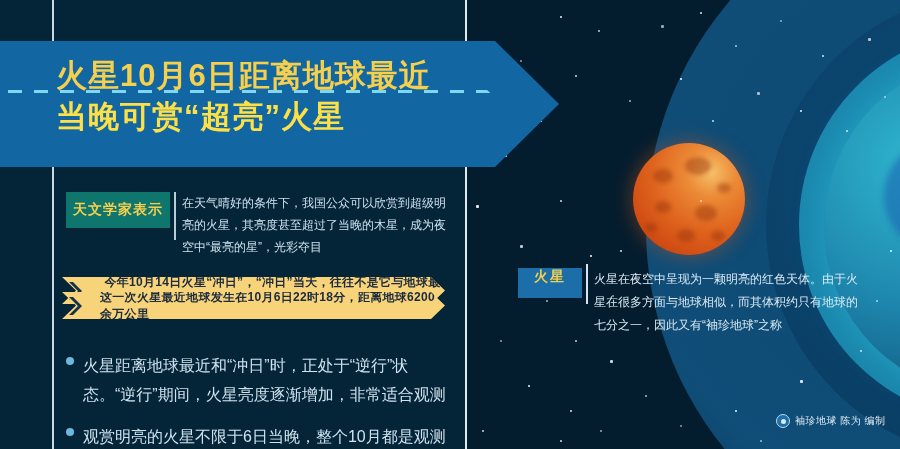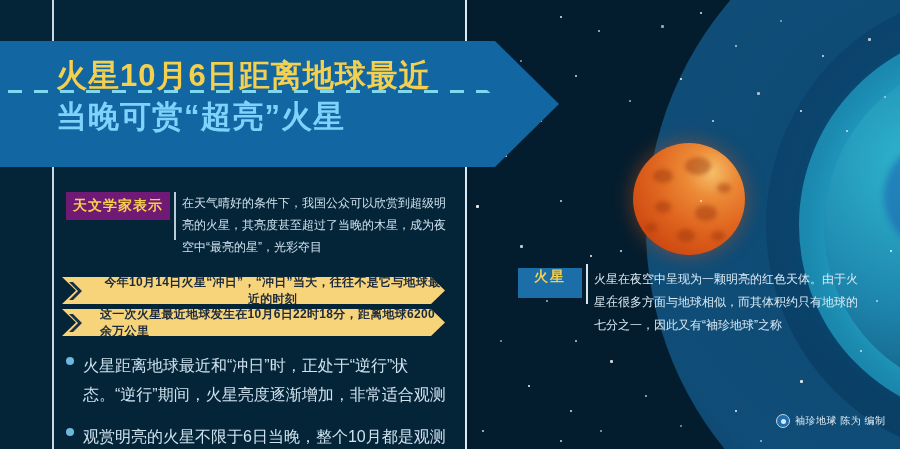--- a/index.html
+++ b/index.html
@@ -55,43 +55,43 @@
     background:
       repeating-linear-gradient(90deg,#7fd8f2 0 14px,transparent 14px 26px) top left/100% 3px no-repeat,
       repeating-linear-gradient(90deg,#7fd8f2 0 14px,transparent 14px 26px) bottom left/100% 3px no-repeat;}
   .banner-dash::before,.banner-dash::after{content:"";position:absolute;width:86px;height:3px;
     background:repeating-linear-gradient(90deg,#7fd8f2 0 14px,transparent 14px 26px);right:-4px;}
   .banner-dash::before{top:24px;transform:rotate(40deg);transform-origin:right center;}
   .banner-dash::after{bottom:24px;transform:rotate(-40deg);transform-origin:right center;}
   .banner-title{position:absolute;left:56px;top:55px;width:470px;}
   .t-line{font-weight:bold;font-size:31px;letter-spacing:1px;line-height:1.33;}
   .t1{color:#f5cf4e;}
-  .t2{color:#7dd3fc;}
+  .t2{color:#fde047;}
 
   
   .lrule-top{position:absolute;left:52px;top:0;width:2px;height:41px;background:#c9d9e4;}
   .lrule-bot{position:absolute;left:52px;top:167px;width:2px;height:282px;background:#c9d9e4;}
 
   
   .astro{position:absolute;left:66px;top:192px;width:390px;display:flex;gap:12px;}
-  .astro-tag{position:relative;width:104px;height:28px;background:#701a75;flex:0 0 auto;
+  .astro-tag{position:relative;width:104px;height:36px;background:#0f766e;flex:0 0 auto;
     display:flex;align-items:center;justify-content:center;}
   .astro-tag span{color:#f5cf4e;font-weight:bold;font-size:14px;letter-spacing:1px;}
   .astro-tag::after{content:"";position:absolute;right:-6px;top:0;width:2px;height:48px;background:#b9cdd9;}
   .astro-text{color:#cfe2ee;font-size:12px;line-height:1.85;flex:1;}
 
   
   .arrow-row{position:absolute;left:62px;width:383px;height:27px;background:#f7d37a;
     clip-path:polygon(0 0, 369px 0, 383px 13.5px, 369px 27px, 0 27px, 14px 13.5px);
     display:flex;align-items:center;}
   .arrow-row span{color:#1b2a3d;font-size:12px;font-weight:bold;padding-left:38px;letter-spacing:.3px;}
   .arrow-chev{position:absolute;left:62px;width:30px;height:27px;
     display:flex;align-items:center;justify-content:center;pointer-events:none;}
   .arrow-chev svg{display:block;}
-  .ar1{top:277px;text-align:center;} .ar2{top:309px;}
+  .ar1{top:277px;text-align:center;} .ar2{top:292px;}
 
   
   .bullets{position:absolute;left:66px;top:352px;width:392px;}
   .bullet{display:flex;gap:9px;margin-bottom:13px;}
   .bdot{width:8px;height:8px;border-radius:50%;background:#6fb8dd;flex:0 0 auto;margin-top:5px;}
   .btext{color:#cfe2ee;font-size:16px;line-height:1.8;}
 
   
   .mars-cap{position:absolute;left:518px;top:268px;width:346px;display:flex;gap:12px;}
   .mars-tag{position:relative;width:64px;height:30px;background:#1b6ea8;flex:0 0 auto;

